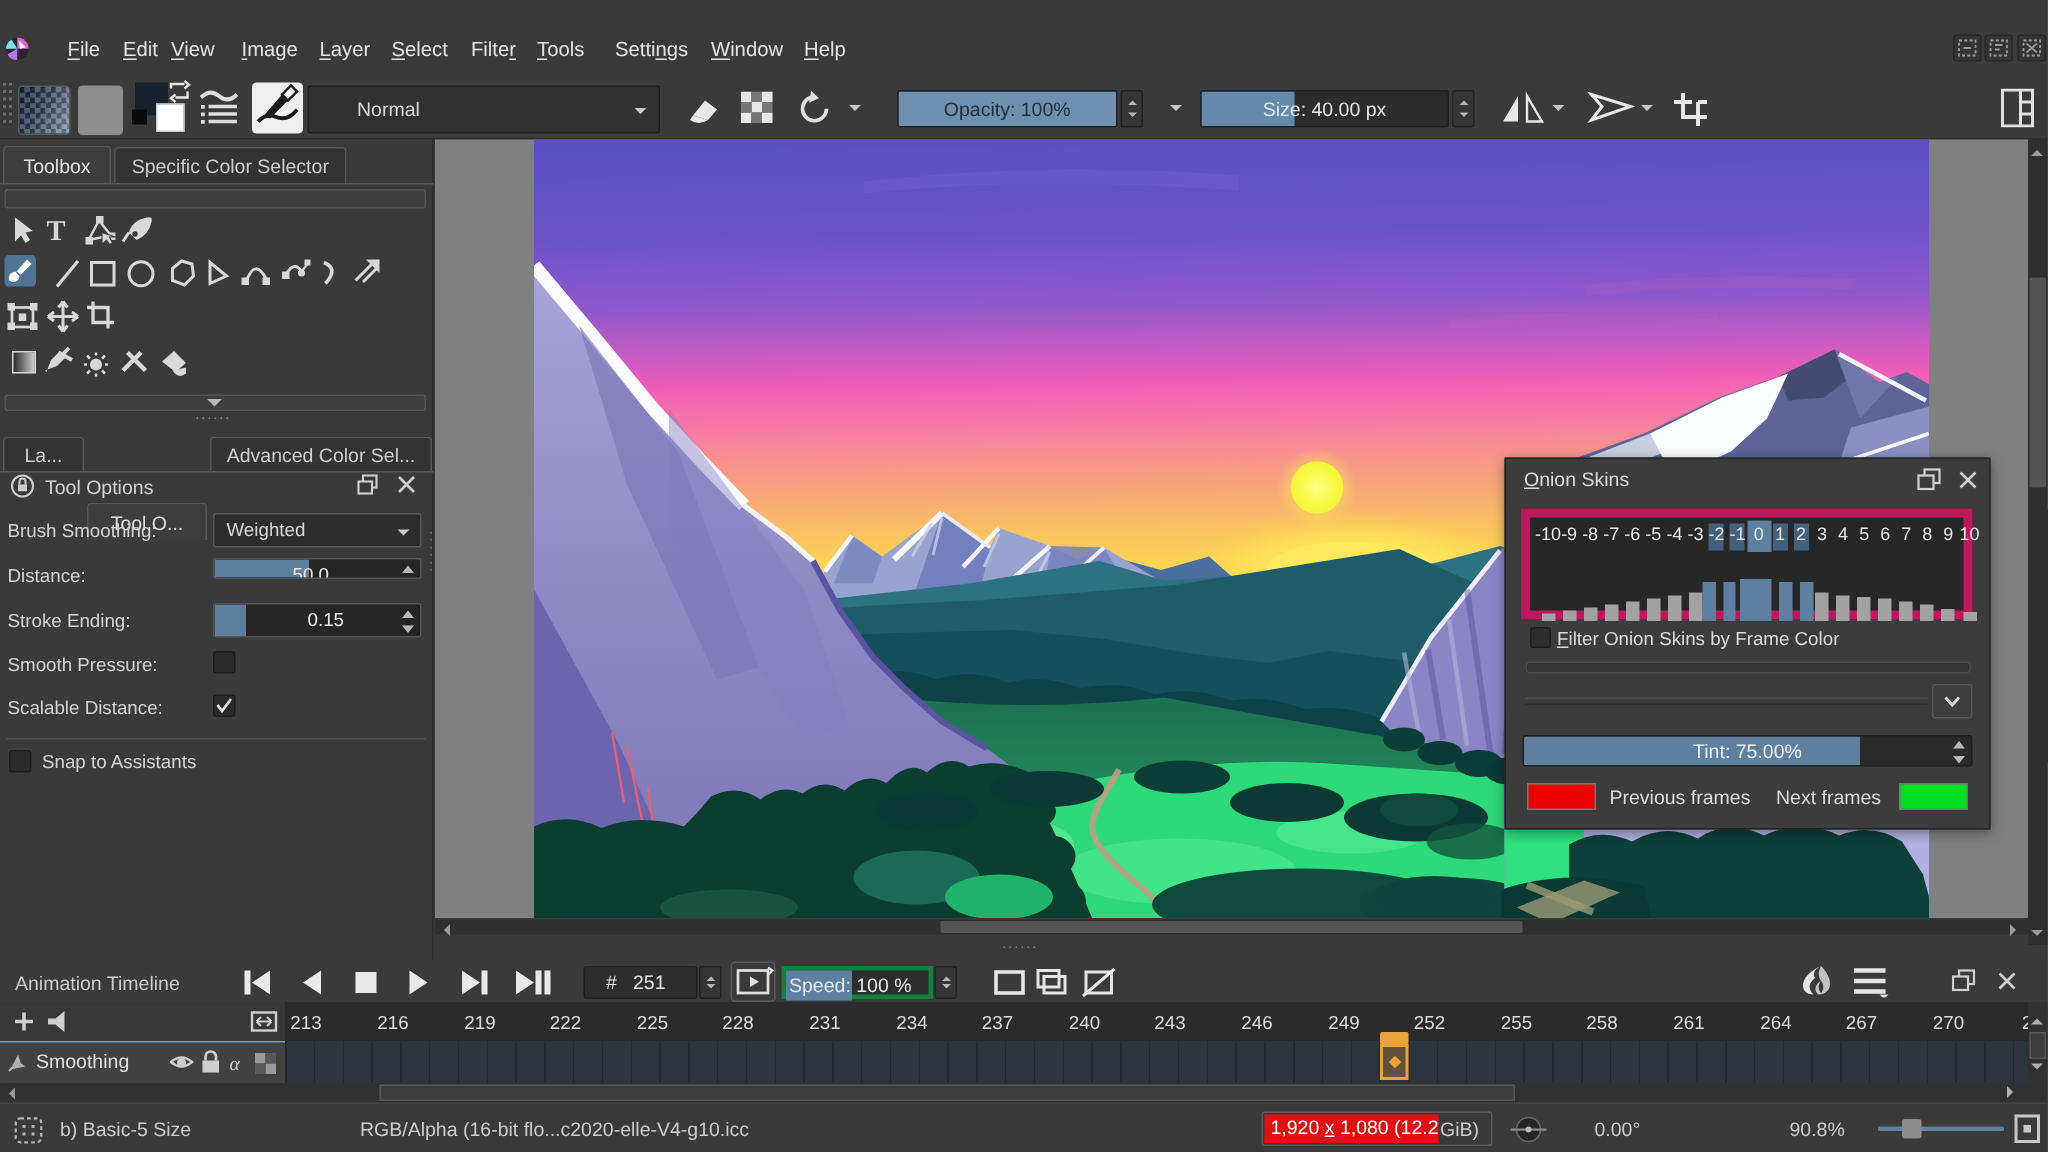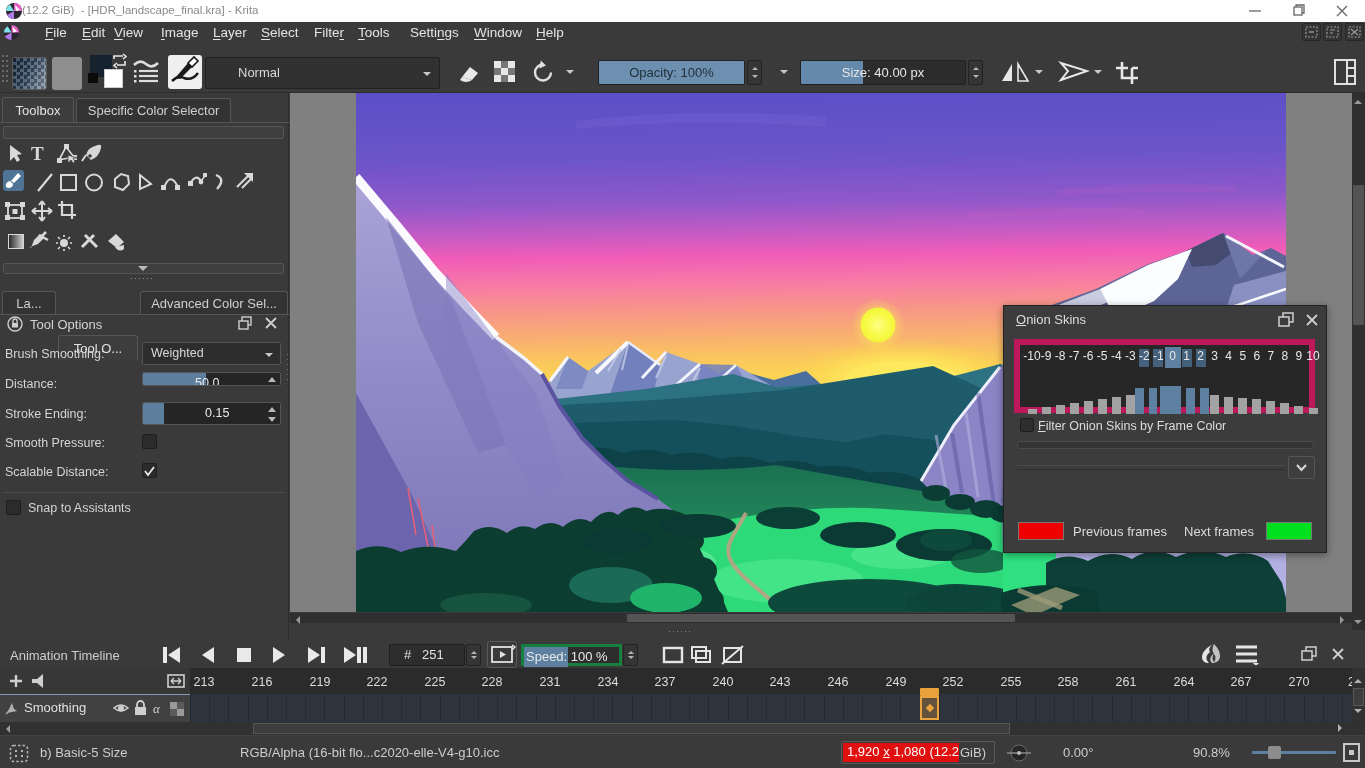--- a/index.html
+++ b/index.html
@@ -53,36 +53,20 @@
   
   #timeline { left:0; top:640px; width:1365px; height:95px; background:#3a3a3a; }
   
   #statusbar { left:0; top:735px; width:1365px; height:33px; background:#3a3a3a;
     border-top:1px solid #424242; color:#cdcdcd; font-size:13px; }
 </style>
 </head>
 <body>
 <div id="app">
 
-  <div id="titlebar" class="abs">
-    <svg class="abs" style="left:5px;top:2px" width="18" height="18" viewBox="0 0 18 18">
-      <circle cx="9" cy="9" r="8" fill="#2a2630"></circle>
-      <path d="M9,1 A8,8 0 0 1 17,9 L9,9 Z" fill="#e761c6"></path>
-      <path d="M1,9 A8,8 0 0 1 5,2.5 L9,9 Z" fill="#7ee0e8"></path>
-      <path d="M9,17 A8,8 0 0 1 2,13 L9,9 Z" fill="#b07ae8"></path>
-      <path d="M10,3 L15,8 L11,9 Z" fill="#fff"></path>
-    </svg>
-    <div id="titletext" class="abs">(12.2 GiB)&nbsp; - [HDR_landscape_final.kra] - Krita</div>
-    <svg class="abs" style="left:1245px;top:0" width="120" height="22" viewBox="0 0 120 22">
-      <path d="M4,11 L16,11" stroke="#666" stroke-width="1.3"></path>
-      <rect x="49" y="7" width="8" height="8" fill="none" stroke="#666" stroke-width="1.3"></rect>
-      <path d="M51,7 L51,5 L59,5 L59,13 L57,13" fill="none" stroke="#666" stroke-width="1.3"></path>
-      <path d="M92,6 L102,16 M102,6 L92,16" stroke="#666" stroke-width="1.3"></path>
-    </svg>
-  </div>
 
   <div id="menubar" class="abs">
     <span class="mi" style="left:45px"><u>F</u>ile</span>
     <span class="mi" style="left:82px"><u>E</u>dit</span>
     <span class="mi" style="left:114px"><u>V</u>iew</span>
     <span class="mi" style="left:161px"><u>I</u>mage</span>
     <span class="mi" style="left:213px"><u>L</u>ayer</span>
     <span class="mi" style="left:261px"><u>S</u>elect</span>
     <span class="mi" style="left:314px">Filte<u>r</u></span>
     <span class="mi" style="left:358px"><u>T</u>ools</span>
@@ -729,19 +713,26 @@
     <div class="check" style="left:16px;top:112px;width:14px;height:14px;background:#2e2e2e;"></div>
     <div class="abs" style="left:34px;top:113px;font-size:12.5px;"><u>F</u>ilter Onion Skins by Frame Color</div>
     <div class="abs" style="left:13px;top:135px;width:297px;height:8px;border:1px solid #4a4a4a;border-radius:3px;background:#343434;"></div>
     <div class="abs" style="left:13px;top:159px;width:268px;height:5px;border-top:1px solid #4a4a4a;border-bottom:1px solid #313131;"></div>
     <div class="abs" style="left:284px;top:150px;width:27px;height:23px;background:#3e3e3e;border:1px solid #555;border-radius:2px;">
       <svg width="25" height="21" viewBox="0 0 25 21">
           <path d="M8,8 L12.5,13 L17,8" fill="none" stroke="#d8d8d8" stroke-width="2"></path>
         </svg>
     </div>
 
+    <div class="sliderbox" style="left:11px;top:184px;width:300px;height:21px;background:#2a2a2a;border-color:#1f1f1f;font-size:13px;">
+      <div class="sfill" style="width:224px;background:#5d80a0;"></div>
+      <div class="slabel" style="top:2px;color:#f0f0f0;">Tint: 75.00%</div>
+      <svg class="abs" style="right:2px;top:1px" width="12" height="19">
+          <path d="M2,7 L6,2 L10,7 Z M2,12 L6,17 L10,12 Z" fill="#b8b8b8"></path>
+        </svg>
+    </div>
 
     <div class="abs" style="left:14px;top:216px;width:46px;height:18px;background:#ee0000;border:1px solid #777;"></div>
     <div class="abs" style="left:69px;top:218px;font-size:13px;">Previous frames</div>
     <div class="abs" style="left:180px;top:218px;font-size:13px;">Next frames</div>
     <div class="abs" style="left:262px;top:216px;width:46px;height:18px;background:#00e01e;border:1px solid #777;"></div>
   </div>
 </div>
 
 </body></html>

